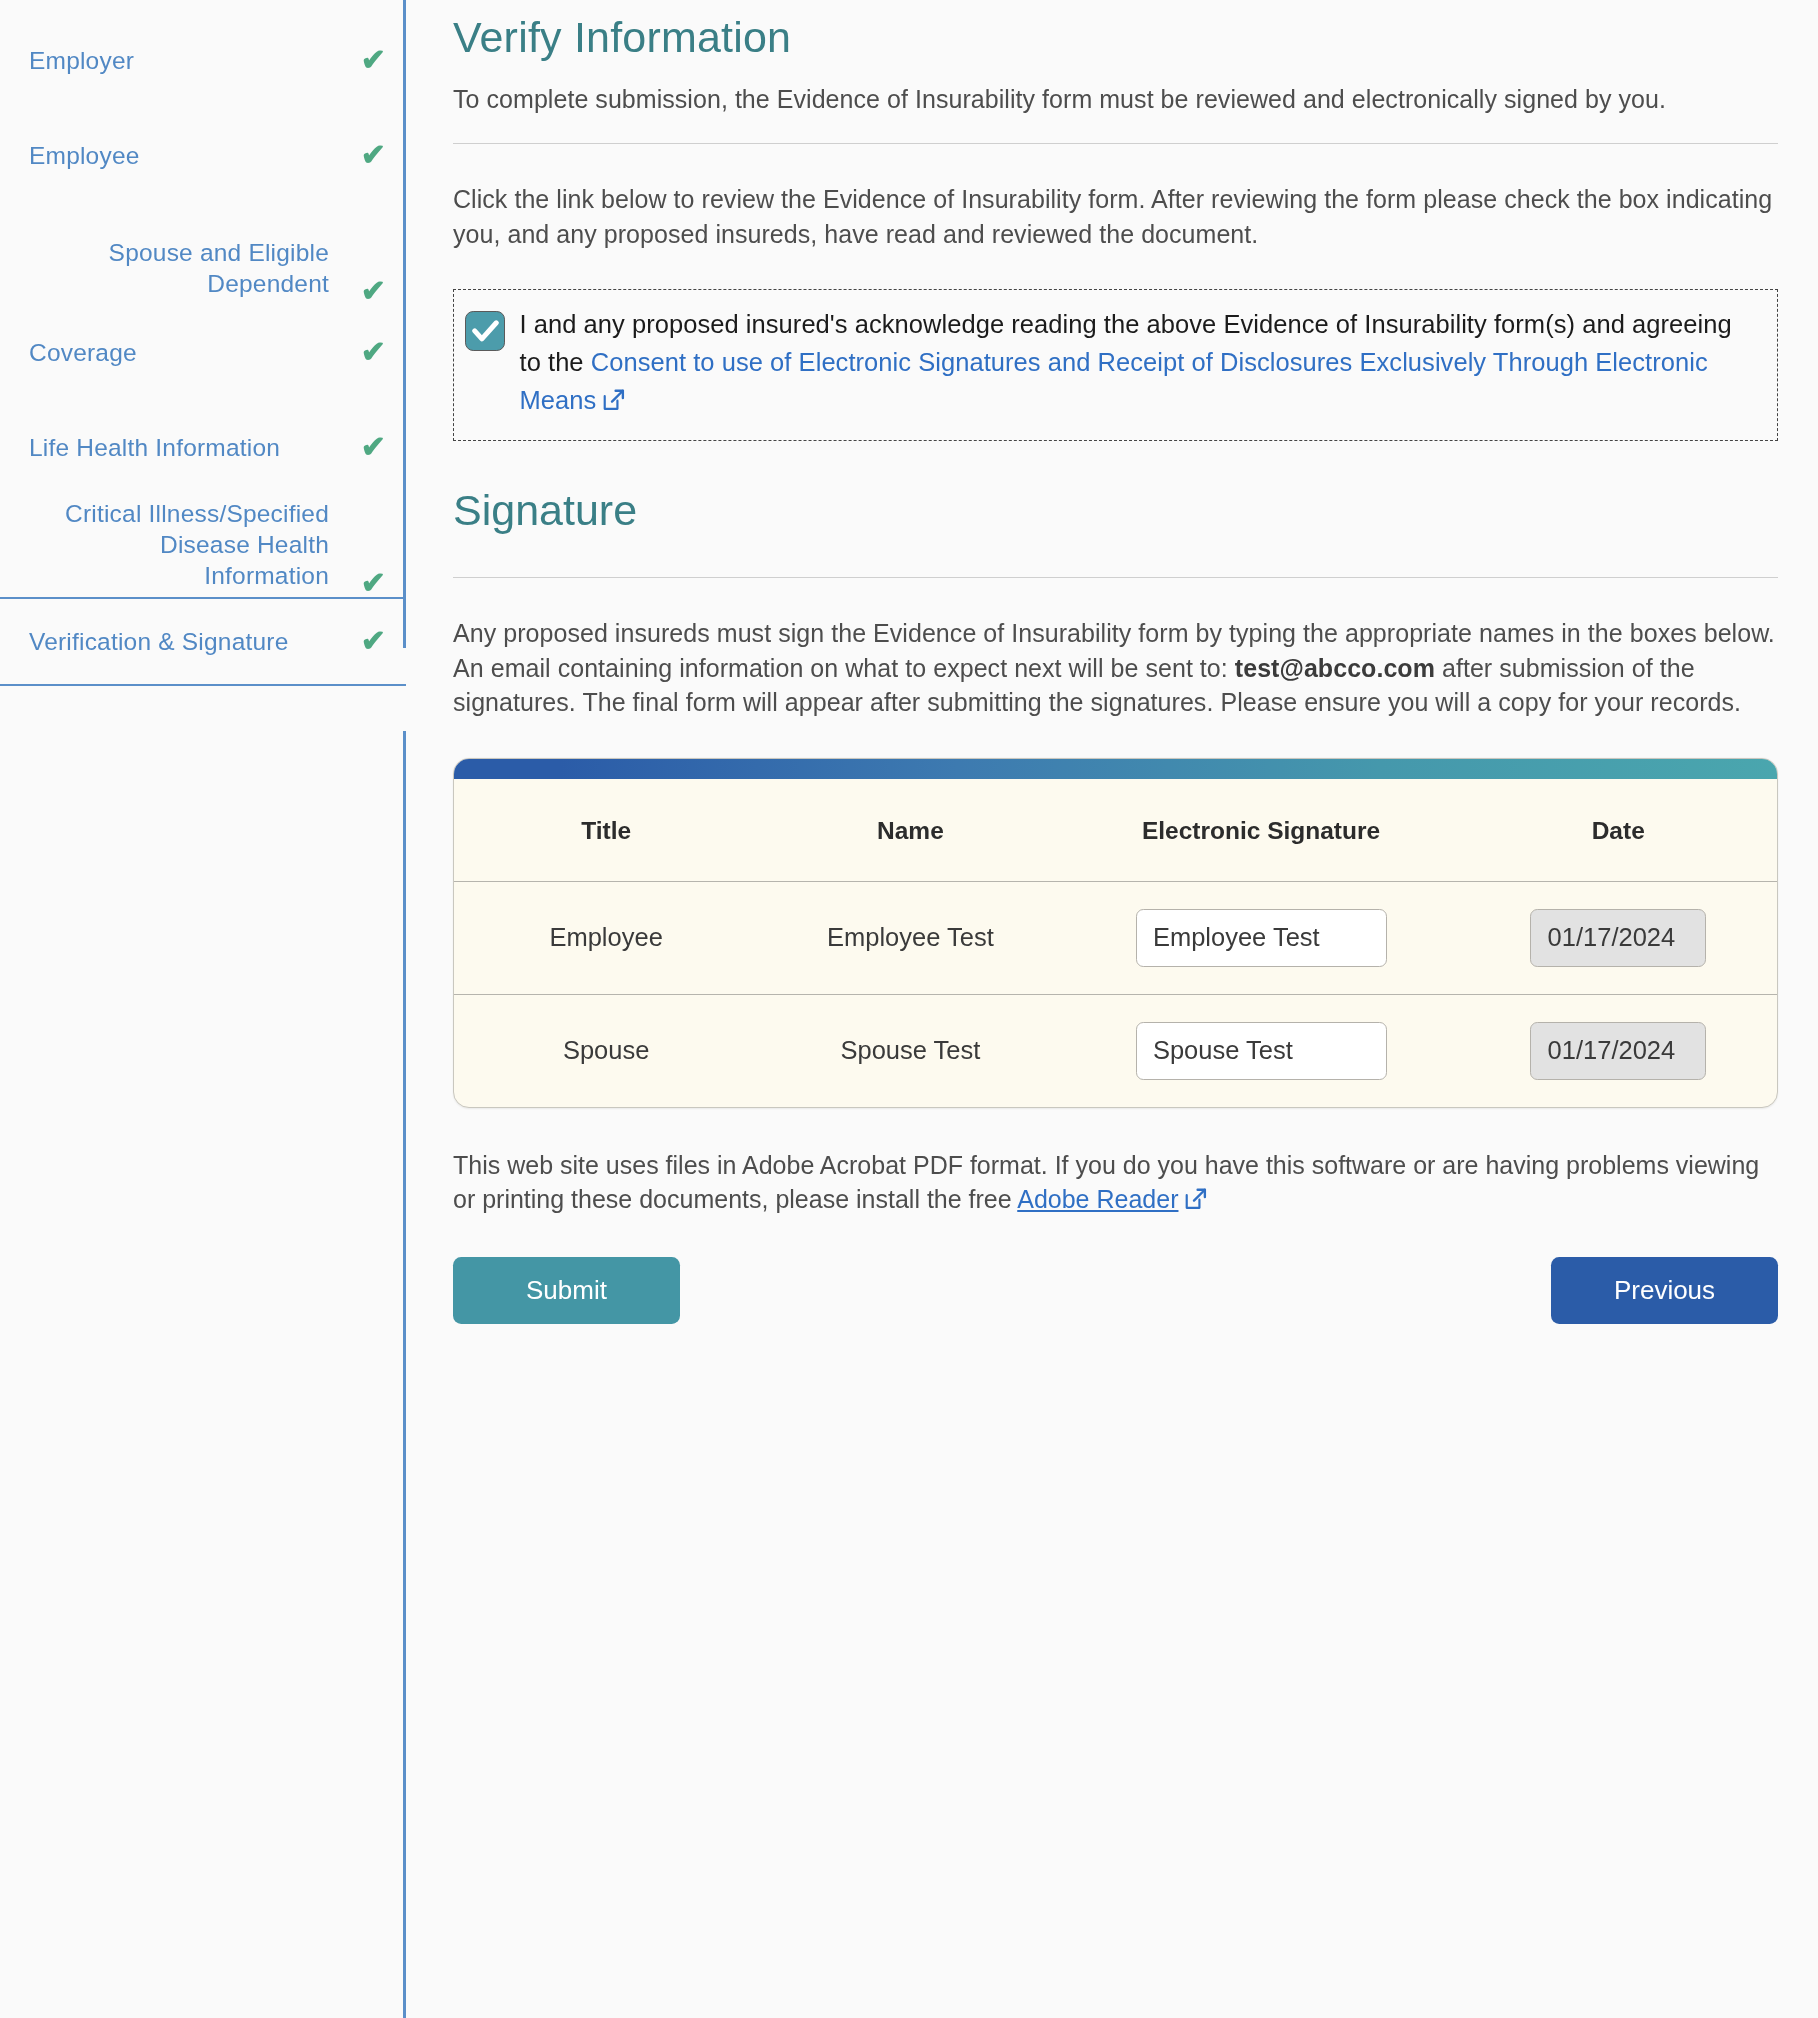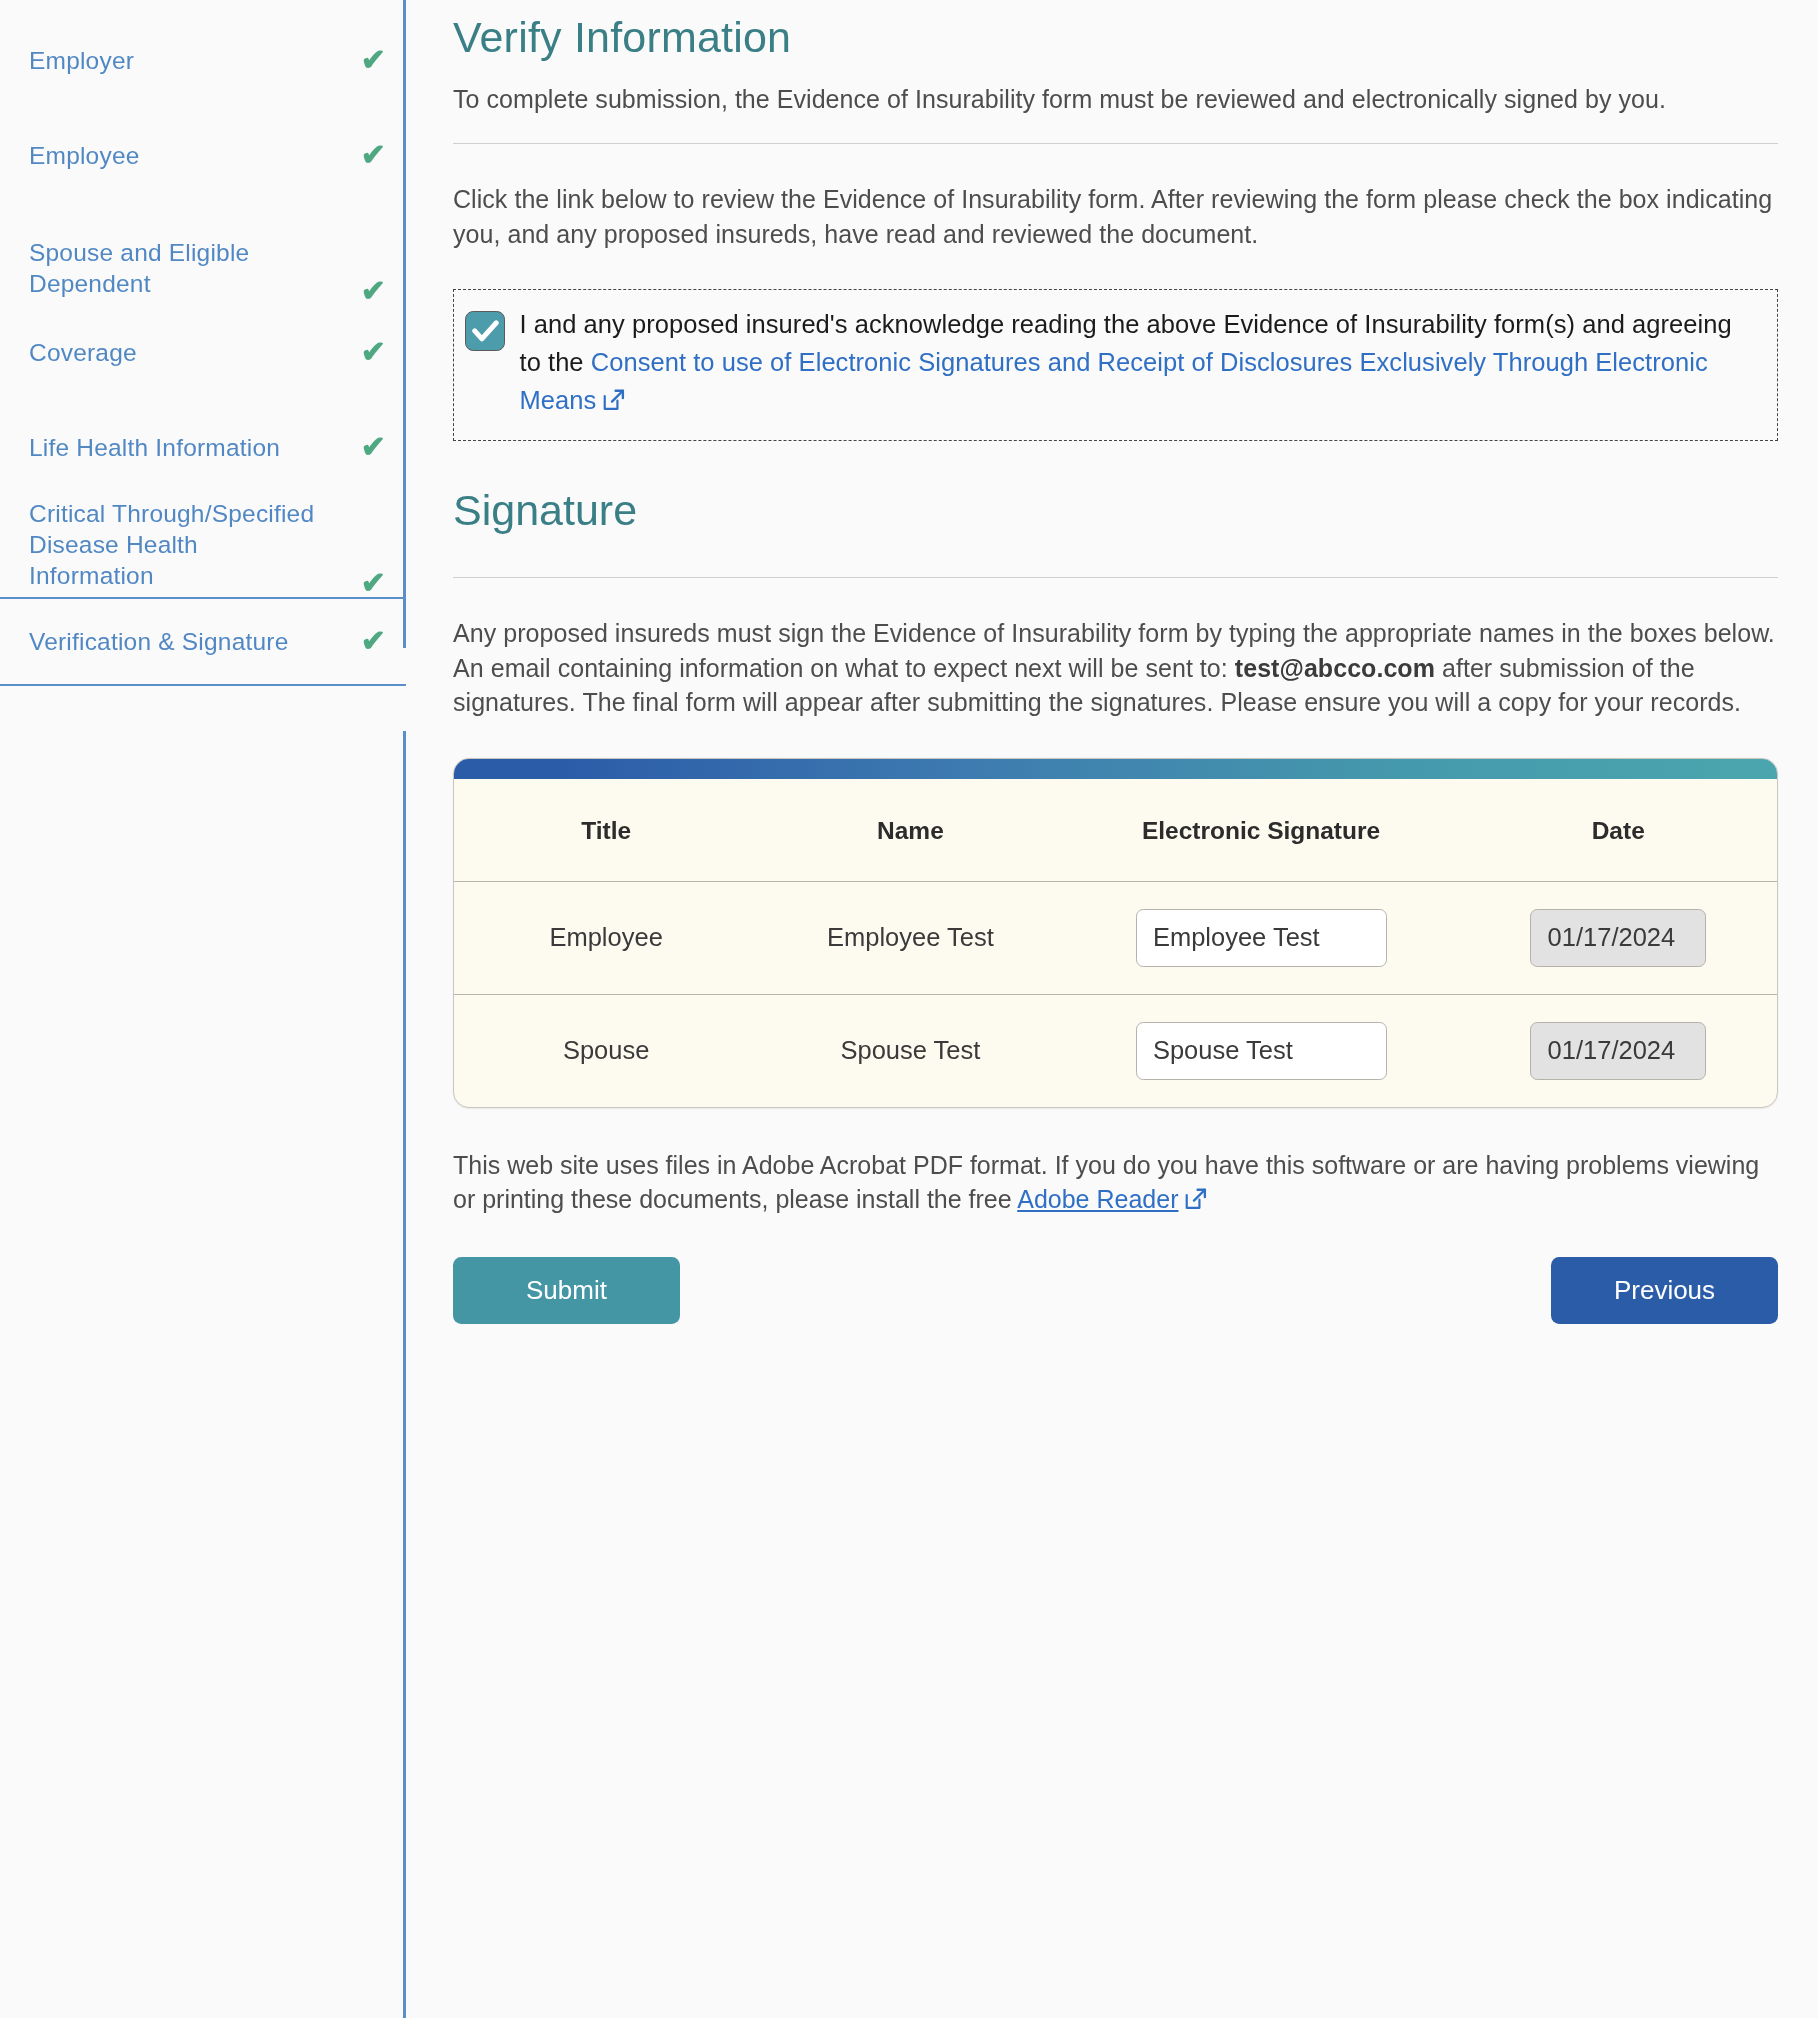--- a/index.html
+++ b/index.html
@@ -19,20 +19,21 @@
     background: #fafafa;
   }
 
   
   .sidebar {
     width: 406px;
     flex: 0 0 406px;
     position: relative;
     padding-top: 12.7px;
     background: #fafafa;
+    text-align: right;
   }
   
   .rail-top {
     position: absolute;
     right: 0px;
     top: 0px;
     width: 2.7px;
     height: 648px;
     background: #5b8fc9;
   }
@@ -300,21 +301,21 @@
       <span class="nav-label">Coverage</span>
       <span class="check">✔</span>
     </div>
 
     <div class="nav-item">
       <span class="nav-label">Life Health Information</span>
       <span class="check">✔</span>
     </div>
 
     <div class="nav-item two-line">
-      <span class="nav-label">Critical Through/Specified Disease Health Information</span>
+      <span class="nav-label">Critical Illness/Specified Disease Health Information</span>
       <span class="check">✔</span>
     </div>
 
     <div class="nav-item active">
       <span class="nav-label">Verification &amp; Signature</span>
       <span class="check">✔</span>
     </div>
   </nav>
 
   <main class="main">

